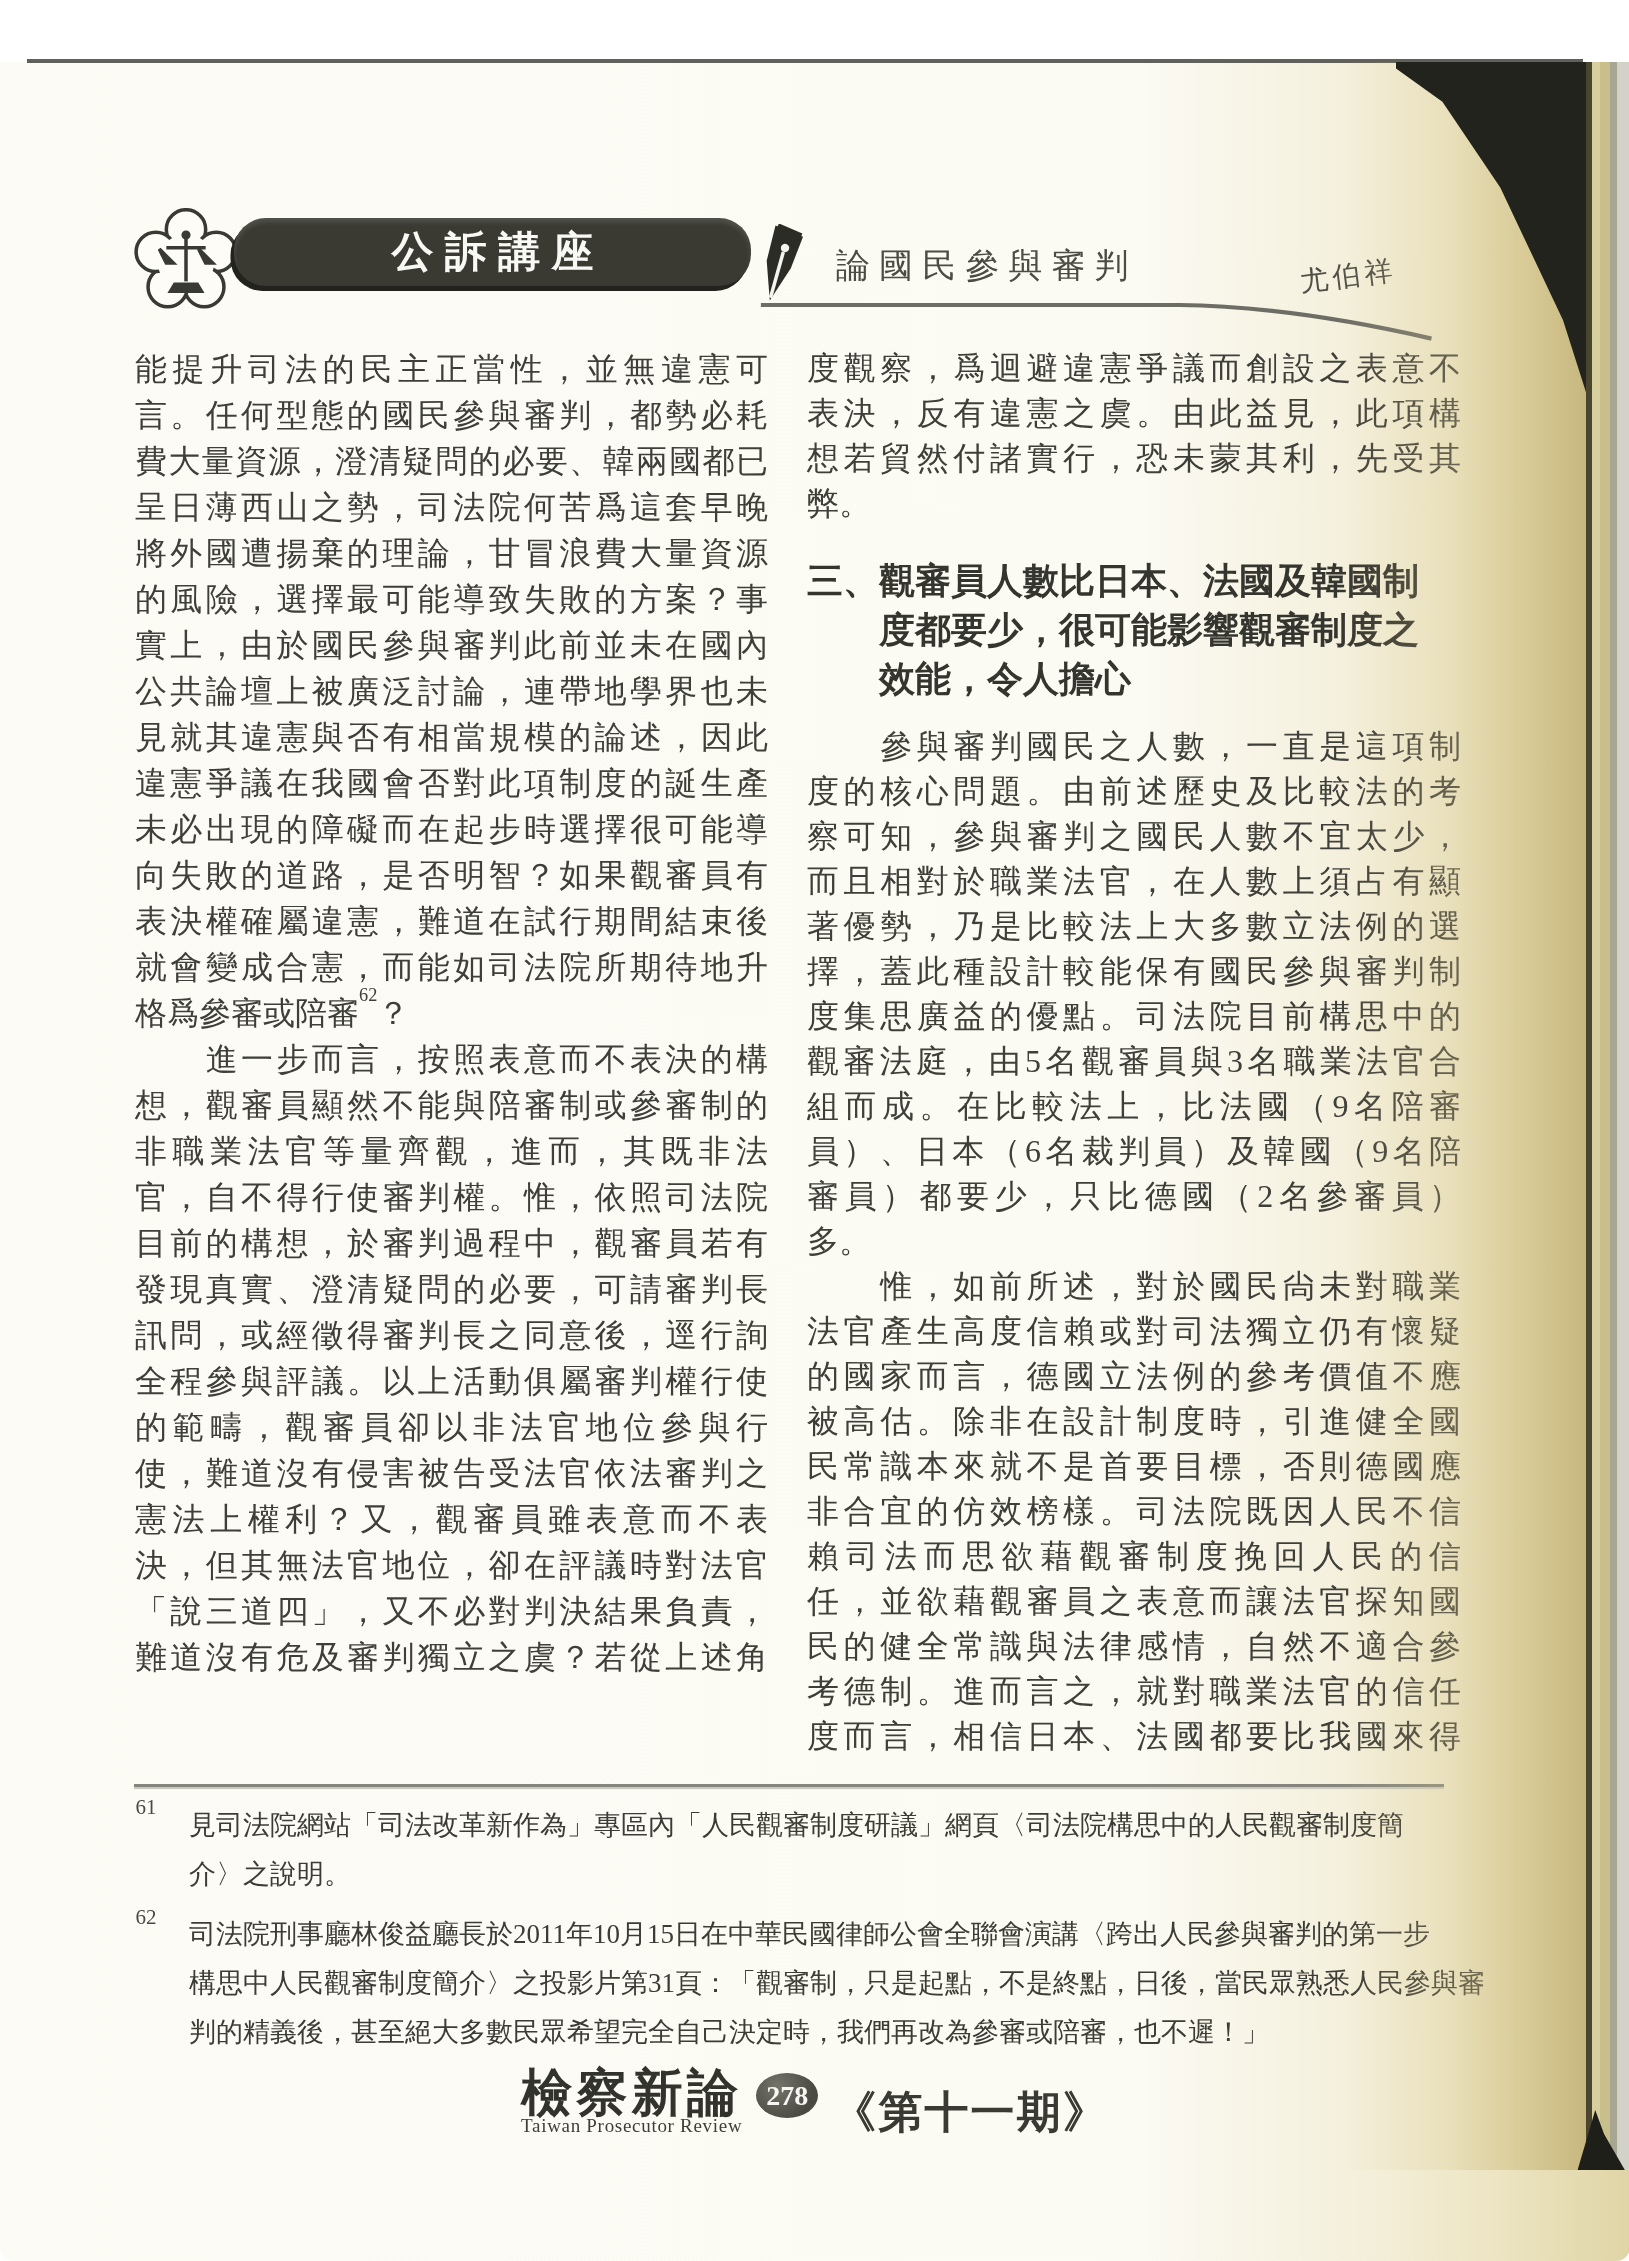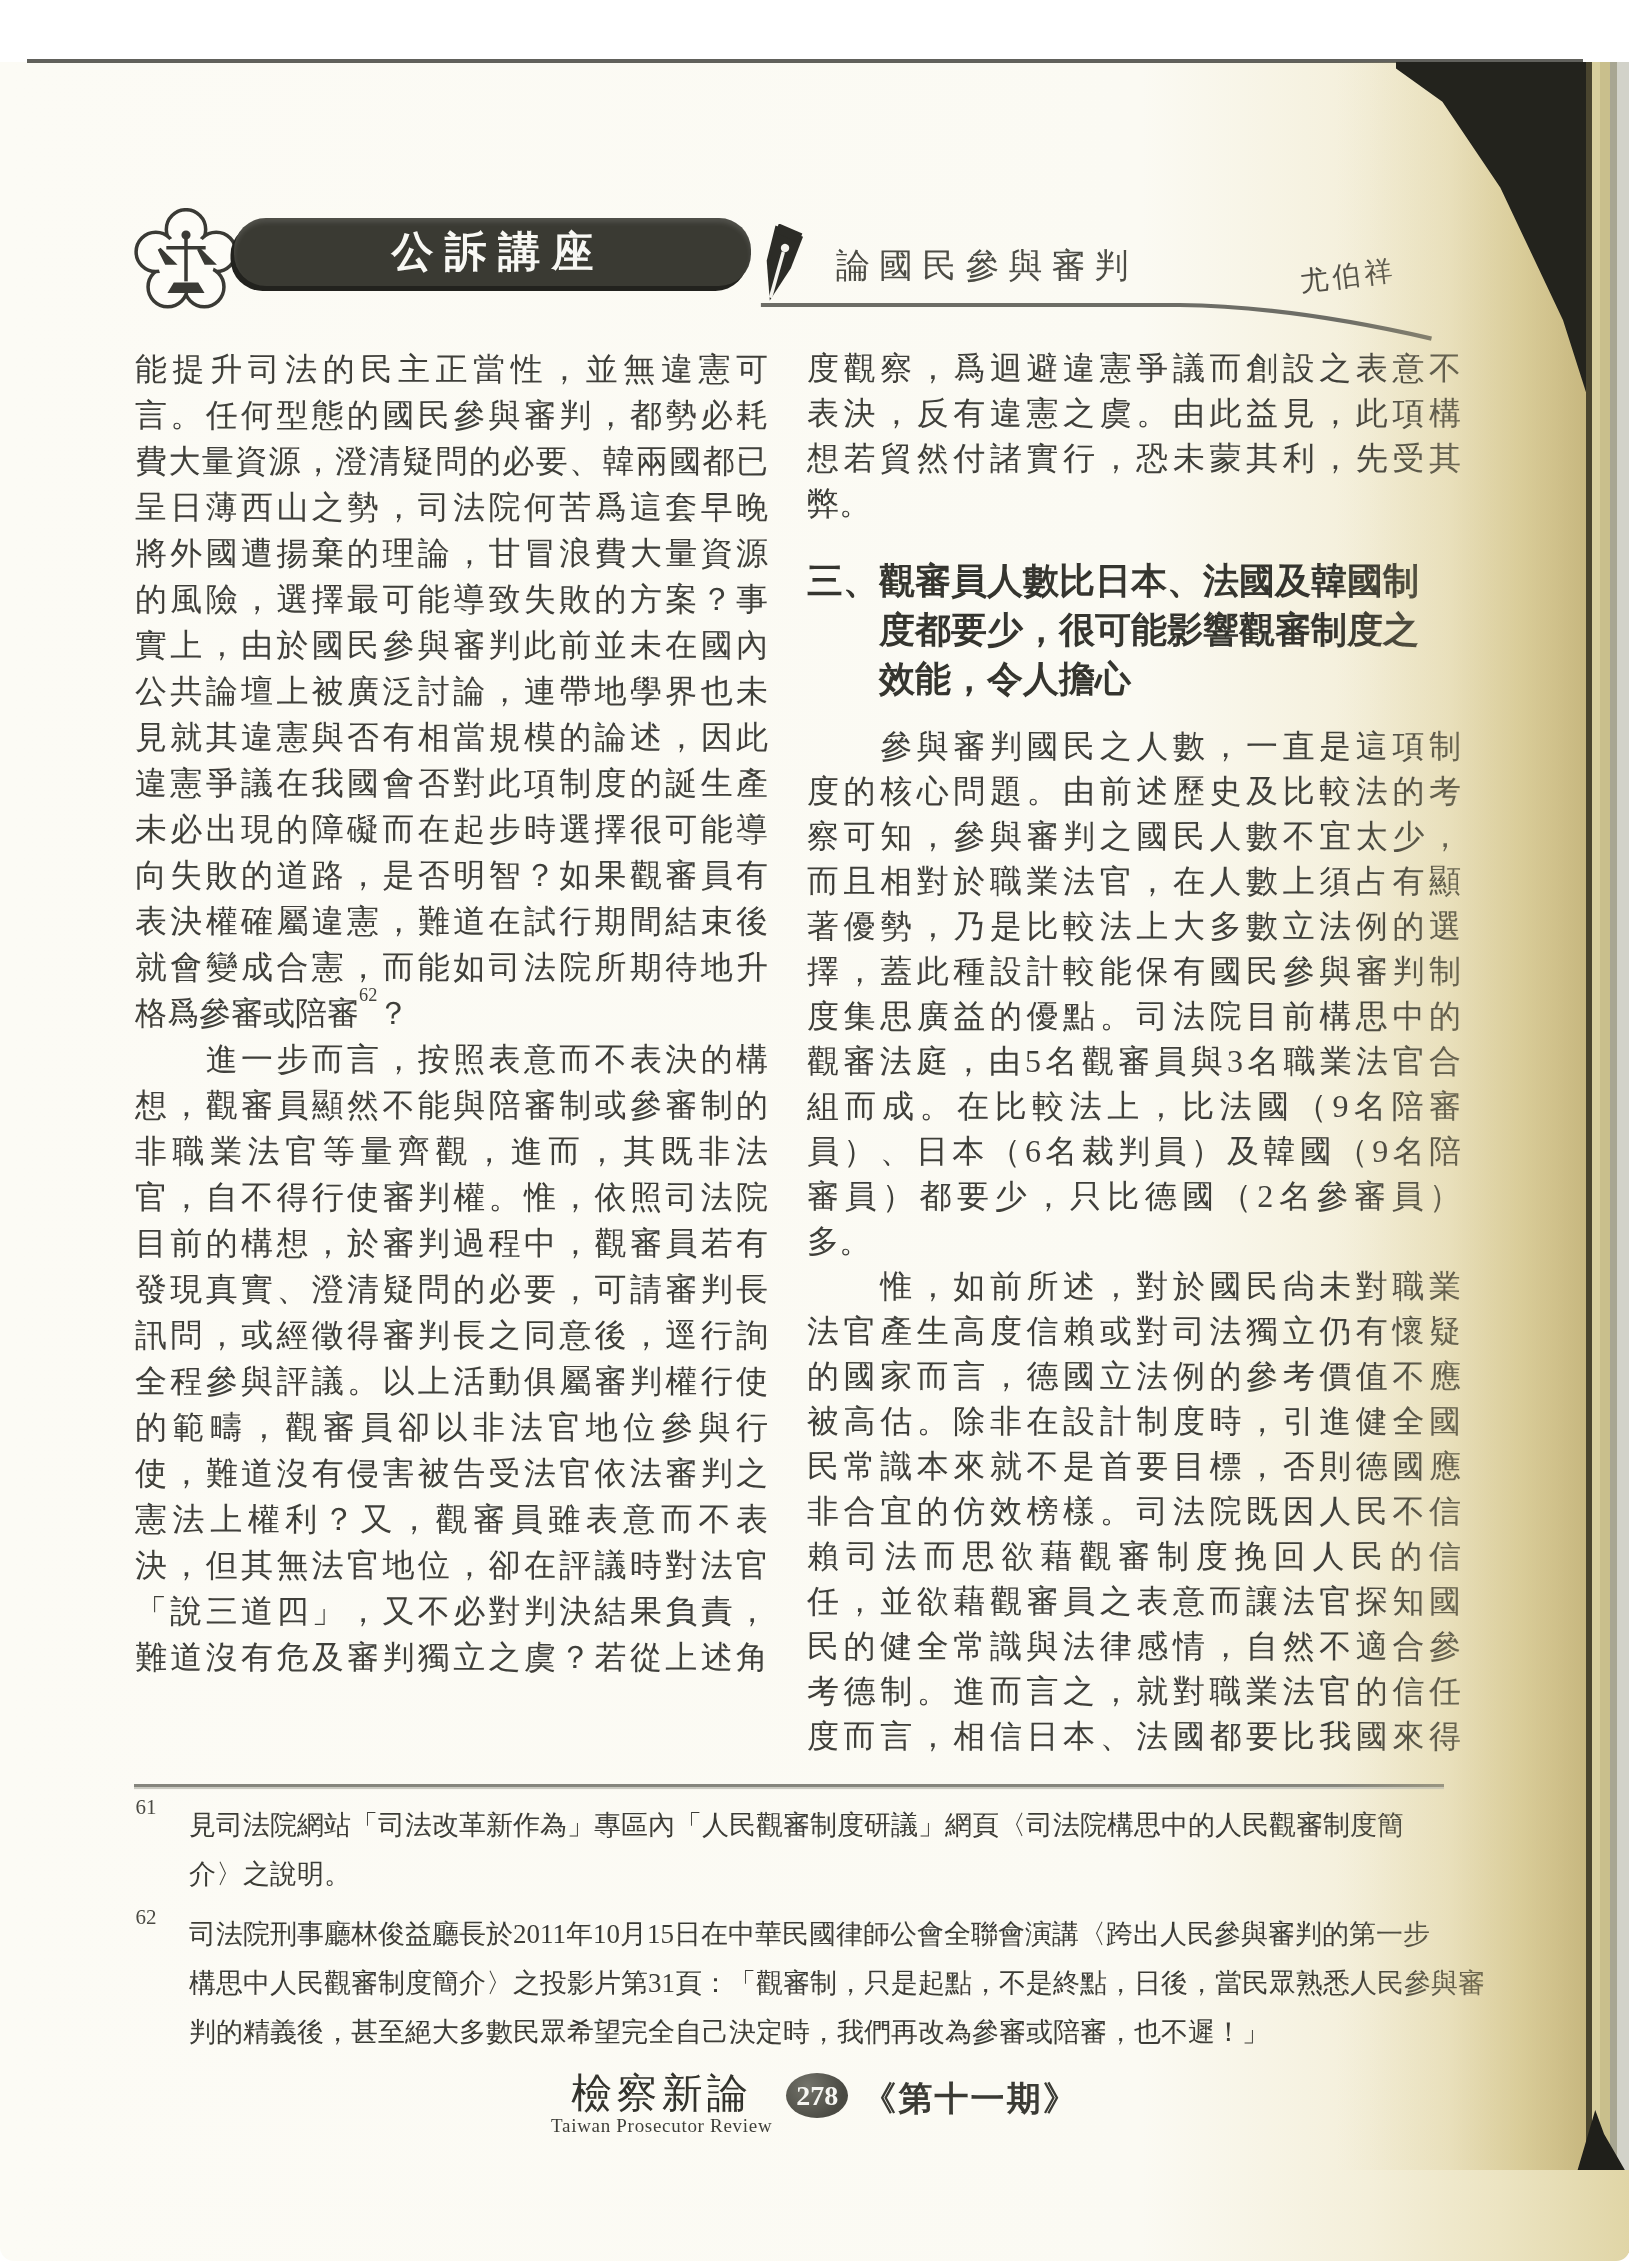--- a/index.html
+++ b/index.html
@@ -41,26 +41,26 @@
   
   .fn-divider{position:absolute;left:134px;top:1784px;width:1310px;height:2.8px;background:#85857d;
         box-shadow:0 2.1px 0 #c9c9c0;}
   #footnotes{position:absolute;left:134px;top:1801px;width:1357px;}
   .fn{position:relative;padding-left:55px;margin-bottom:11.3px;}
   .fn-num{position:absolute;left:1.4px;top:-5.6px;font-size:21px;color:#4a4a44;}
   .fnline{font-size:27px;line-height:49px;height:49px;color:#3c3c36;white-space:nowrap;}
   
   #footer{position:absolute;left:0;top:2069px;width:1630px;display:flex;justify-content:center;
         align-items:flex-start;gap:14px;color:#33332d;}
-  .j-name{font-size:41px;font-weight:normal;letter-spacing:4.2px;line-height:49px;}
+  .j-name{font-size:51px;font-weight:bold;letter-spacing:4.2px;line-height:49px;}
   .j-en{font-size:19px;letter-spacing:0.7px;margin-top:-2.8px;color:#3e3e38;}
   .badge{width:62px;height:45px;border-radius:50%;margin-top:4.2px;
         background:radial-gradient(circle at 35% 30%,#74746b,#4a4a43 70%);
         color:#f6f6f2;font-size:28px;font-weight:bold;display:flex;align-items:center;justify-content:center;text-align:right;}
-  .issue{font-size:34px;margin-top:7px;letter-spacing:2.1px;font-weight:bold;color:#3a3a34;}
+  .issue{font-size:44px;margin-top:14px;letter-spacing:2.1px;font-weight:bold;color:#3a3a34;}
 </style>
 </head>
 <body>
 
 <div id="stage">
 
   <div class="page"></div>
   <div class="top-edge-line"></div>
 
   <div class="flower">

